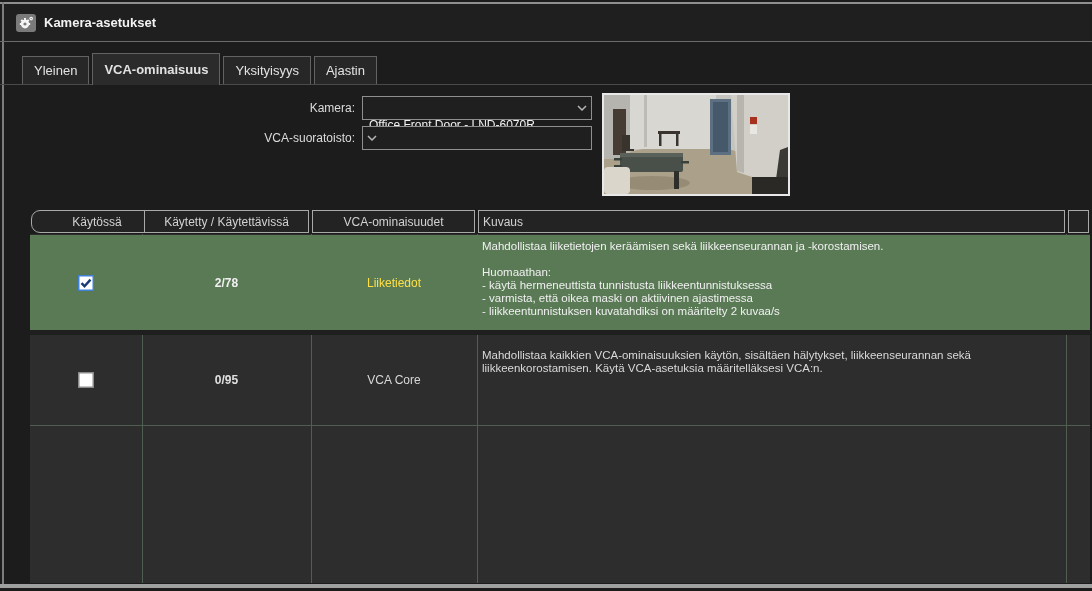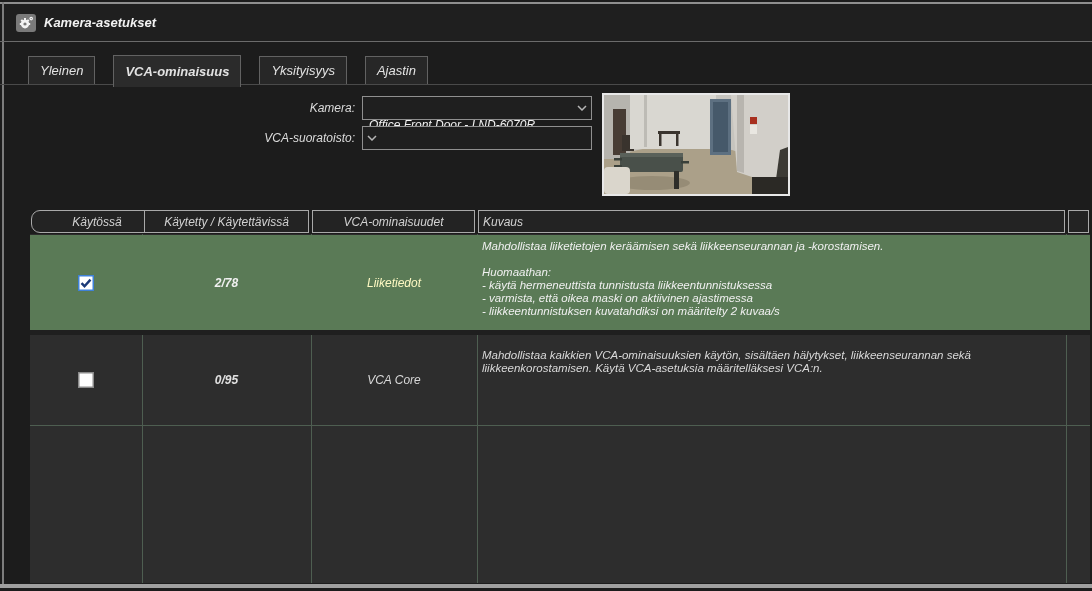--- a/index.html
+++ b/index.html
@@ -1,34 +1,33 @@
 <!DOCTYPE html>
 <html><head>
 <meta charset="utf-8">
 <style>
   html,body{margin:0;padding:0;background:#101010;}
   #win{
     position:relative;width:1092px;height:591px;overflow:hidden;
     background:#1c1c1c;
     font-family:"Liberation Sans","DejaVu Sans",sans-serif;
     color:#e6e6e6;
-    font-style:italic;
   }
   .abs{position:absolute;}
   
   #frame-top{left:0;top:2px;width:100%;height:2px;background:#8f8f8f;}
   #frame-left{left:2px;top:2px;width:2px;height:585px;background:#7d7d7d;}
   #frame-bottom{left:0;top:584px;width:100%;height:4px;background:#9f9f9f;}
   
   #titlebar{left:4px;top:4px;width:1086px;height:37px;background:#1f1f1f;display:flex;align-items:center;}
   #title-icon{width:20px;height:18px;margin-left:12px;display:inline-flex;}
   #window-title{margin-left:8px;font-size:13px;font-weight:bold;color:#f2f2f2;}
   #title-sep{left:0;top:41px;width:100%;height:1px;background:#6b6b6b;}
   
-  #tabbar{left:22px;top:55px;height:29px;display:flex;align-items:center;gap:18px;z-index:5;margin-left:6px;}
+  #tabbar{left:22px;top:55px;height:29px;display:flex;align-items:flex-end;gap:3px;z-index:5;}
   .tab{
     background:#272727;border:1px solid #626262;border-bottom:none;
     color:#e2e2e2;font-size:13px;padding:0 11px;height:27px;line-height:27px;
     white-space:nowrap;
   }
   .tab.active{
     height:31px;line-height:31px;font-weight:bold;background:#2b2b2b;
     position:relative;top:1px;z-index:6;
   }
   #panel-line{left:0;top:84px;width:100%;height:1px;background:#4a4a4a;}
@@ -59,21 +58,21 @@
   #h-extra{left:1068px;width:21px;}
   
   #tbody{left:30px;top:234px;width:1060px;height:349px;background:#2d2d2d;overflow:hidden;}
   .vsep{position:absolute;top:0;bottom:0;width:1px;background:#4e5e51;z-index:1;}
   #row-liiketiedot{position:absolute;left:0;top:1px;width:100%;height:95px;background:#5a7a56;z-index:2;}
   #row-gap{position:absolute;left:0;top:96px;width:100%;height:5px;background:#1f1f1f;z-index:2;}
   #row-vcacore{position:absolute;left:0;top:101px;width:100%;height:90px;z-index:2;}
   #row2-line{position:absolute;left:0;top:191px;width:100%;height:1px;background:#4e5e51;z-index:1;}
   .cell-check{position:absolute;left:0;width:112px;height:100%;display:flex;align-items:center;justify-content:center;}
   .cell-used{position:absolute;left:112px;width:169px;height:100%;display:flex;align-items:center;justify-content:center;font-size:12px;font-weight:bold;color:#f0f0f0;}
-  .cell-feature{position:absolute;left:281px;width:166px;height:100%;display:flex;align-items:center;justify-content:center;font-size:12px;color:#fef9c3;}
+  .cell-feature{position:absolute;left:281px;width:166px;height:100%;display:flex;align-items:center;justify-content:center;font-size:12px;color:#fde047;}
   .cell-desc{position:absolute;left:452px;width:590px;font-size:11.5px;line-height:13px;white-space:pre-line;color:#f0f0f0;}
   #row-liiketiedot .cell-desc{top:5px;}
   #row-vcacore .cell-desc{top:14px;color:#d9d9d9;}
   .checkbox{width:16px;height:16px;display:inline-flex;}
 </style>
 </head>
 <body>
 
 <div id="win">
 

